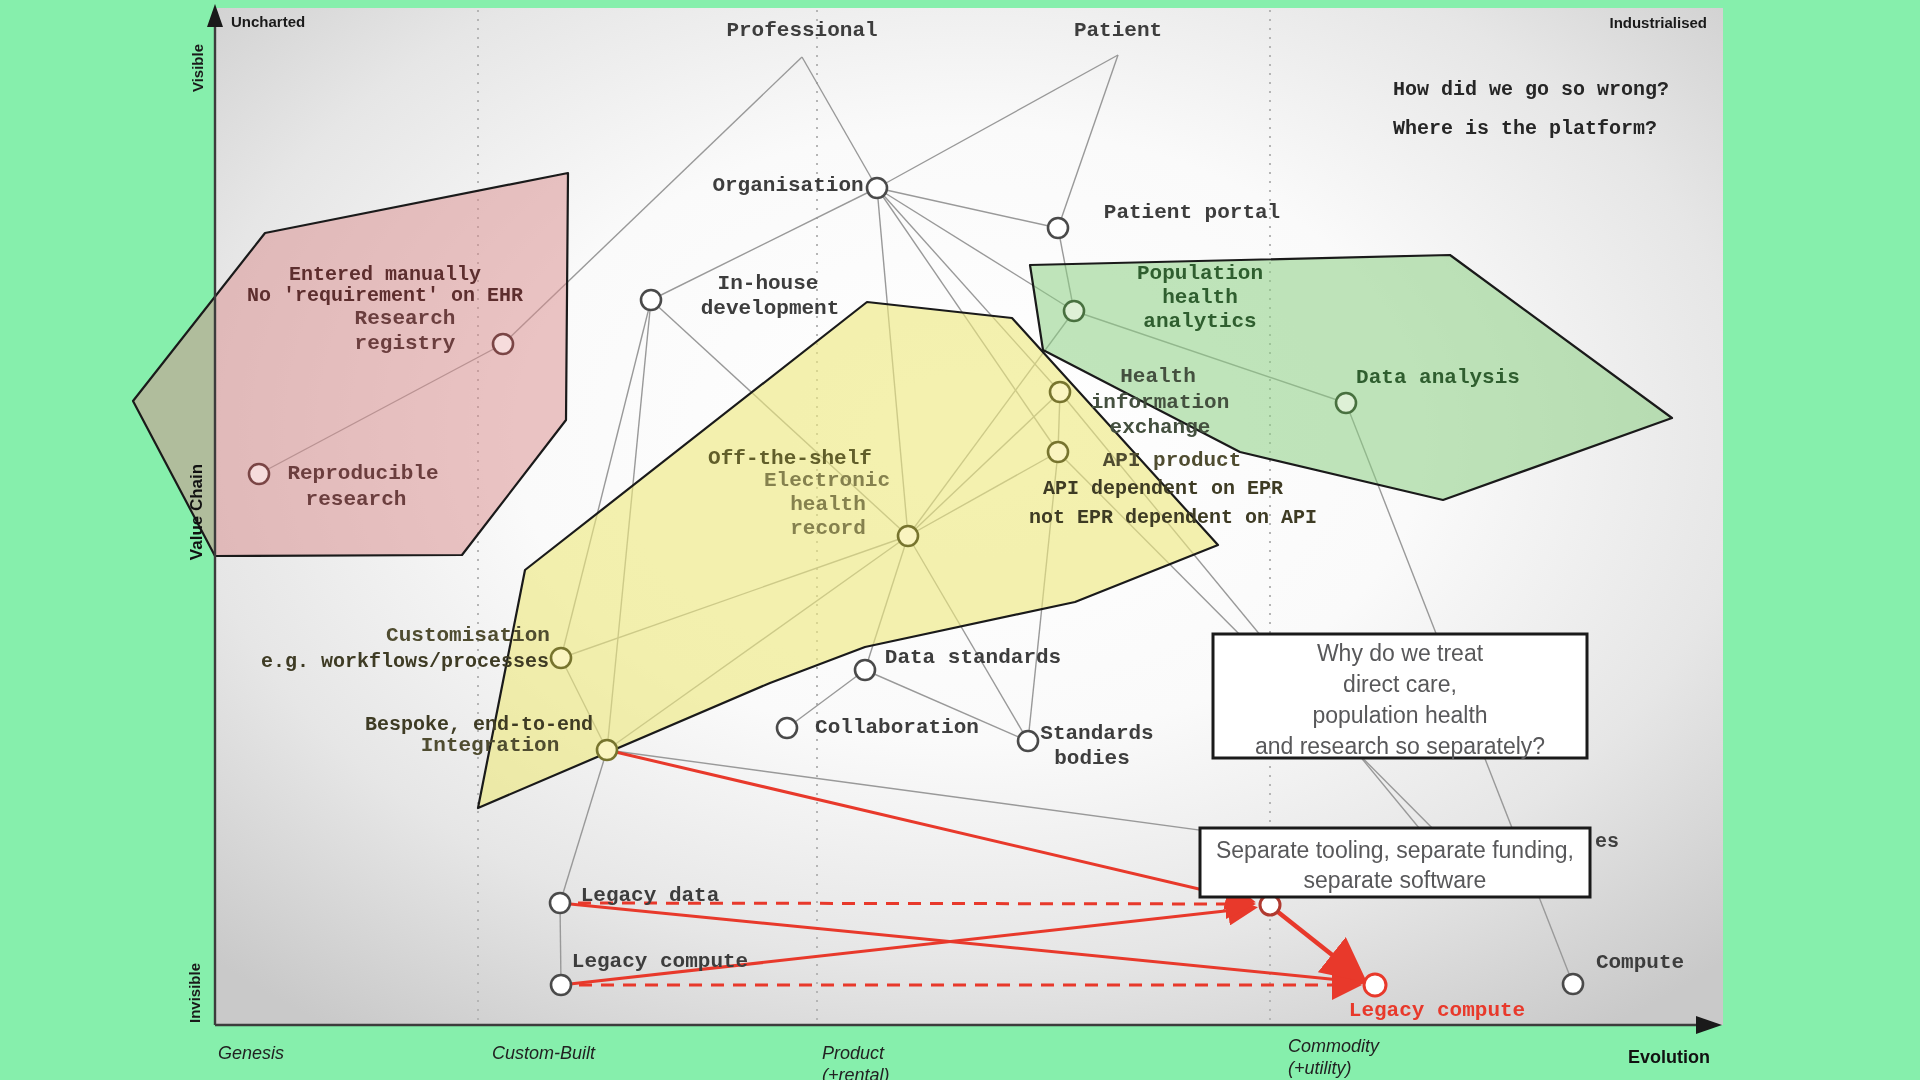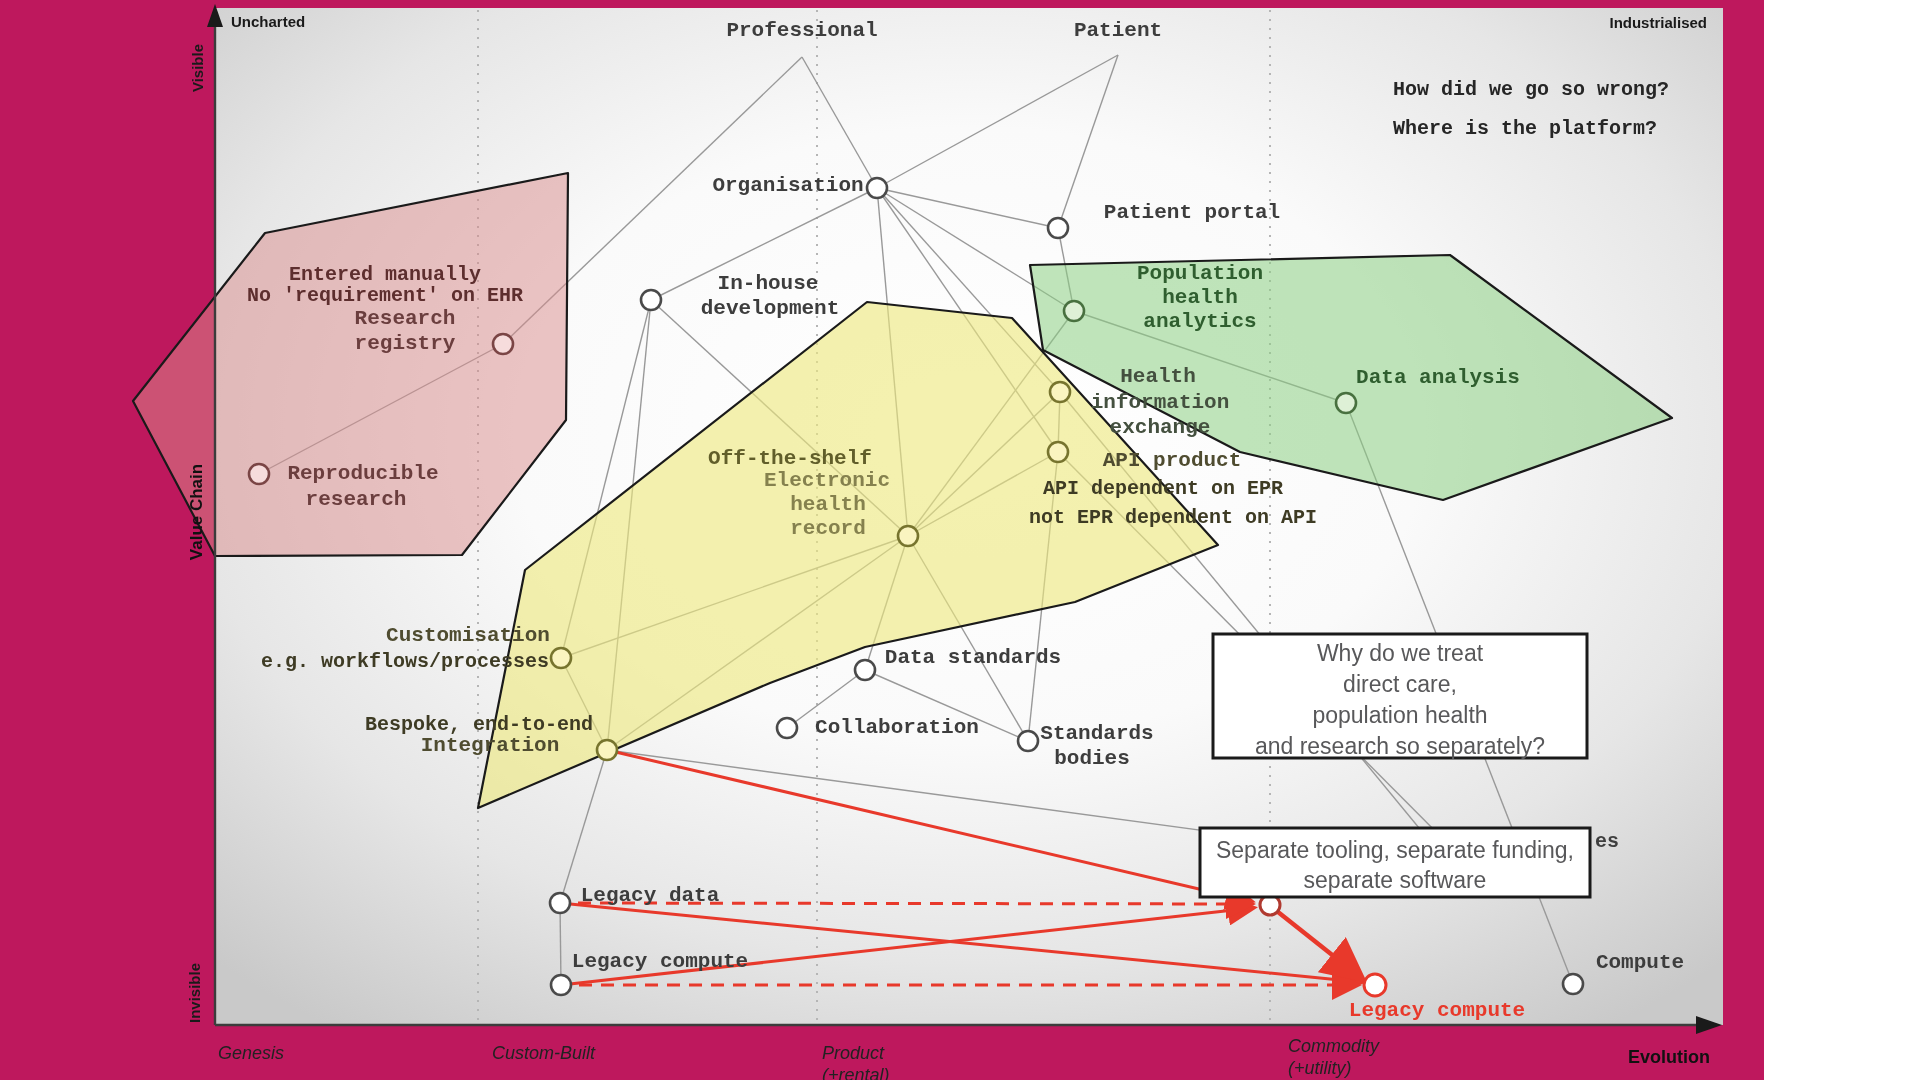--- a/index.html
+++ b/index.html
@@ -1,16 +1,16 @@
 <!DOCTYPE html>
 <html><head>
 <meta charset="utf-8">
 <style>
   html,body{margin:0;padding:0;background:#ffffff;}
-  .stage{width:1764px;height:1080px;position:relative;background:#be185d;overflow:hidden;}
+  .stage{width:1920px;height:1080px;position:relative;background:#86efac;overflow:hidden;}
   svg{display:block;}
   
   text{font-family:"Liberation Mono","DejaVu Sans Mono",monospace;font-weight:700;}
   .mono{font-size:21px;fill:#3d3d3d;}
   .mono20{font-size:20px;}
   .black{fill:#262626;}
   .maroon{fill:#6b3e3e;}
   .maroonD{fill:#5d2e2e;}
   .greenT{fill:#2f5e2f;}
   .olive{fill:#85814e;}

